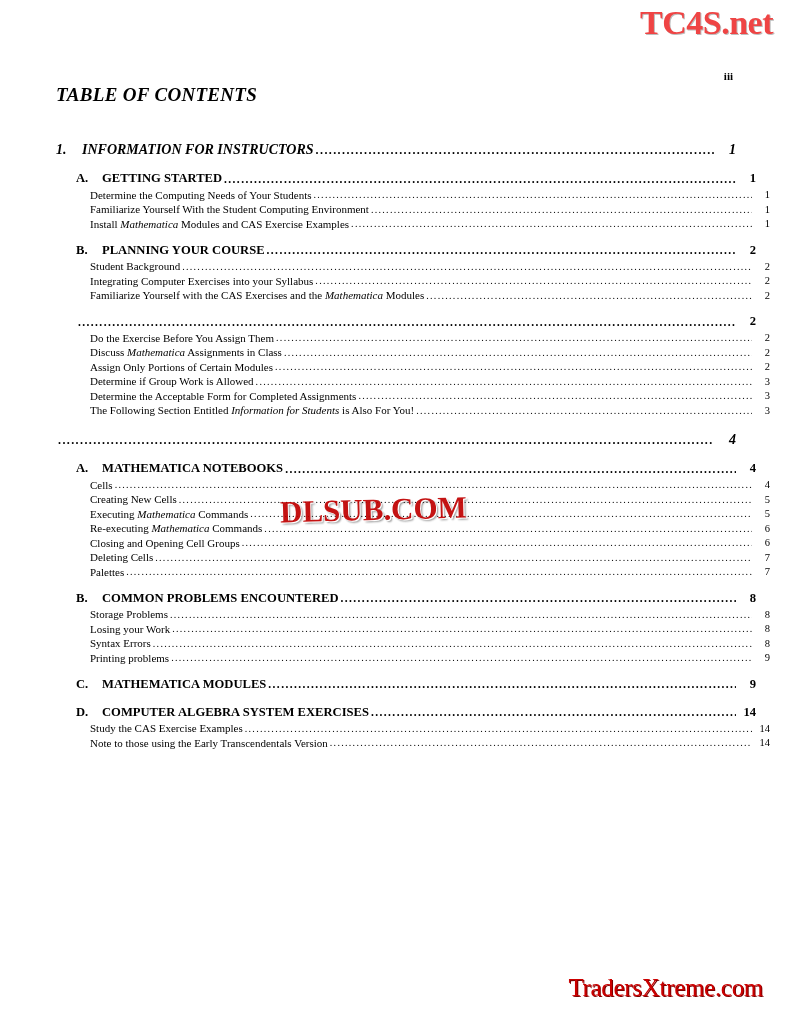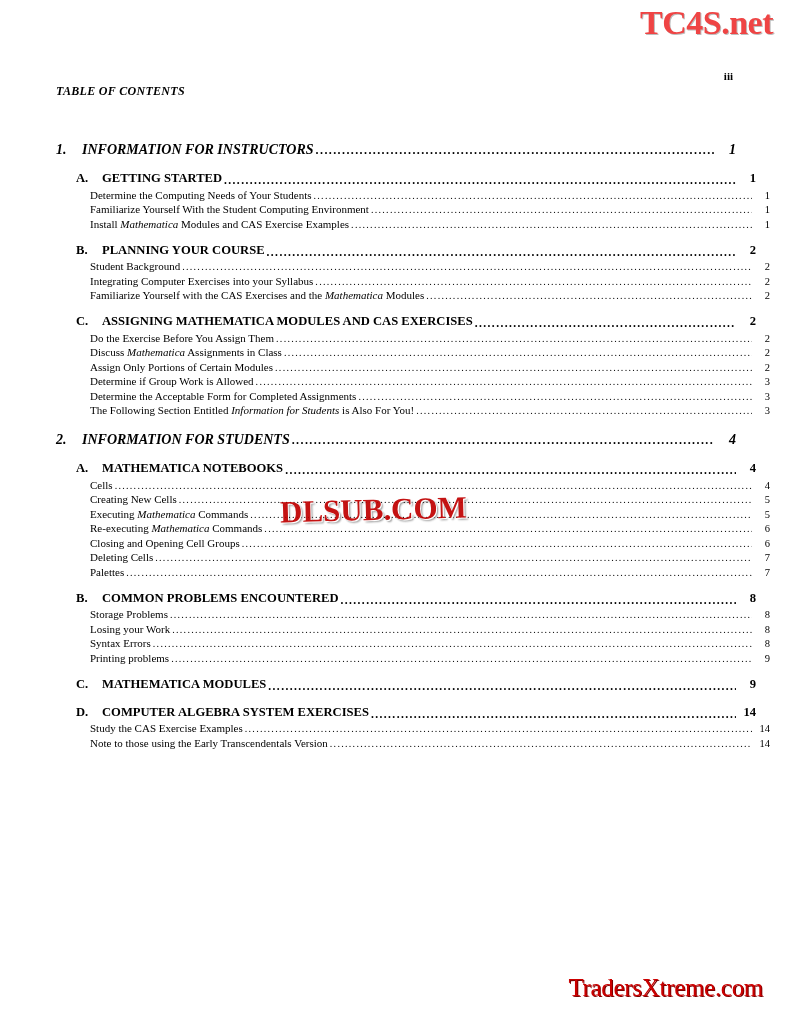--- a/index.html
+++ b/index.html
@@ -71,35 +71,35 @@
     font-weight: bold;
     font-family: "Liberation Serif", serif;
     margin-top: 12px;
   }
   .toc-title {
     position: absolute;
     left: 56px;
     top: 84px;
     font-style: italic;
     font-weight: bold;
-    font-size: 12px;
+    font-size: 19px;
     letter-spacing: 0.3px;
   }
 
   
   .toc {
     position: absolute;
     left: 56px;
     top: 126px;
     width: 680px;
   }
 
   .row {
     display: flex;
-    align-items: flex-end;
+    align-items: center;
     width: 100%;
     white-space: nowrap;
   }
   .row .txt { flex: 0 0 auto; }
   .row .dots {
     flex: 1 1 auto;
     overflow: hidden;
     white-space: nowrap;
     margin: 0 2px;
     letter-spacing: 1.4px;
@@ -199,21 +199,20 @@
           <span class="pg">2</span>
         </div>
         <div class="row lvl3">
           <span class="txt">Familiarize Yourself with the CAS Exercises and the <i class="mm">Mathematica</i> Modules</span>
           <span class="dots">....................................................................................................................................................................................................................................................................</span>
           <span class="pg">2</span>
         </div>
       </div>
       <div class="grp">
         <div class="row lvl2">
-          <span class="txt"><span class="num wide">C.&nbsp;&nbsp;</span>ASSIGNING MATHEMATICA MODULES AND CAS EXERCISES</span>
           <span class="dots">....................................................................................................................................................................................................................................................................</span>
           <span class="pg">2</span>
         </div>
         <div class="row lvl3">
           <span class="txt">Do the Exercise Before You Assign Them</span>
           <span class="dots">....................................................................................................................................................................................................................................................................</span>
           <span class="pg">2</span>
         </div>
         <div class="row lvl3">
           <span class="txt">Discuss <i class="mm">Mathematica</i> Assignments in Class</span>
@@ -235,21 +234,20 @@
           <span class="dots">....................................................................................................................................................................................................................................................................</span>
           <span class="pg">3</span>
         </div>
         <div class="row lvl3">
           <span class="txt">The Following Section Entitled <i class="mm">Information for Students</i> is Also For You!</span>
           <span class="dots">....................................................................................................................................................................................................................................................................</span>
           <span class="pg">3</span>
         </div>
       </div>
       <div class="row lvl1">
-        <span class="txt"><span class="num wide">2.&nbsp;&nbsp;</span>INFORMATION FOR STUDENTS</span>
         <span class="dots">....................................................................................................................................................................................................................................................................</span>
         <span class="pg">4</span>
       </div>
       <div class="grp">
         <div class="row lvl2">
           <span class="txt"><span class="num wide">A.&nbsp;&nbsp;</span>MATHEMATICA NOTEBOOKS</span>
           <span class="dots">....................................................................................................................................................................................................................................................................</span>
           <span class="pg">4</span>
         </div>
         <div class="row lvl3">

